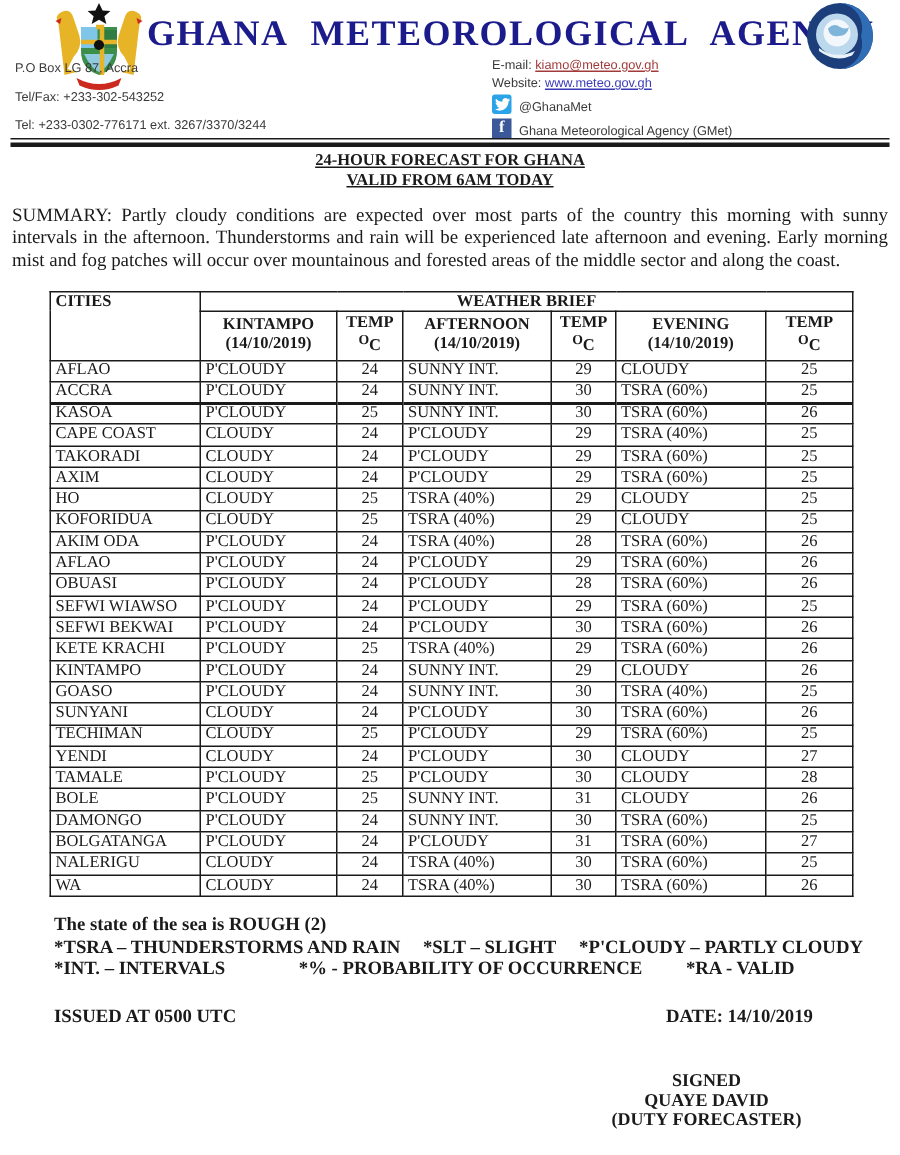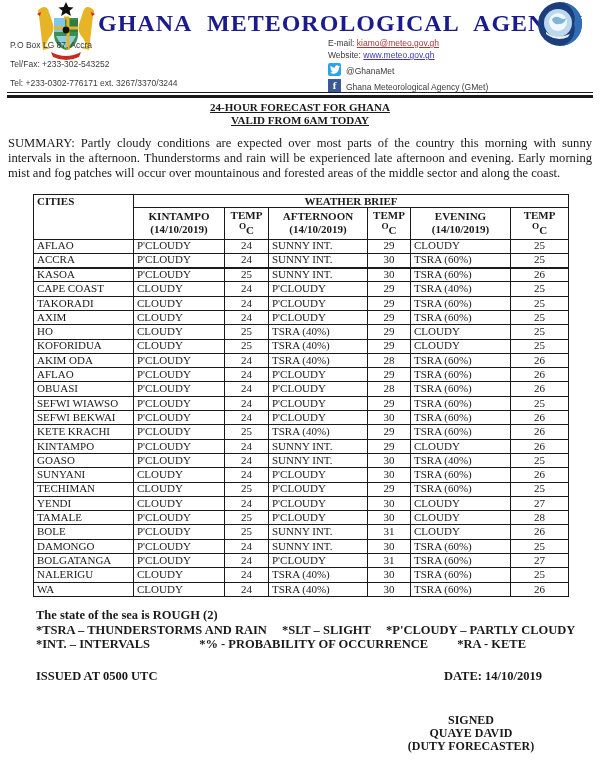--- a/index.html
+++ b/index.html
@@ -407,21 +407,21 @@
 <div class="sea-state">The state of the sea is ROUGH (2)</div>
 
 <div class="legend">
   <span class="g1">*TSRA – THUNDERSTORMS AND RAIN</span>
   <span class="g1">*SLT – SLIGHT</span>
   <span>*P'CLOUDY – PARTLY CLOUDY</span>
 </div>
 <div class="legend">
   <span class="g2">*INT. – INTERVALS</span>
   <span class="g3">*% - PROBABILITY OF OCCURRENCE</span>
-  <span>*RA - KETE</span>
+  <span>*RA - VALID</span>
 </div>
 
 <div class="issued-row">
   <span>ISSUED AT 0500 UTC</span>
   <span>DATE: 14/10/2019</span>
 </div>
 
 <div class="signature">
   <div>SIGNED</div>
   <div>QUAYE DAVID</div>

